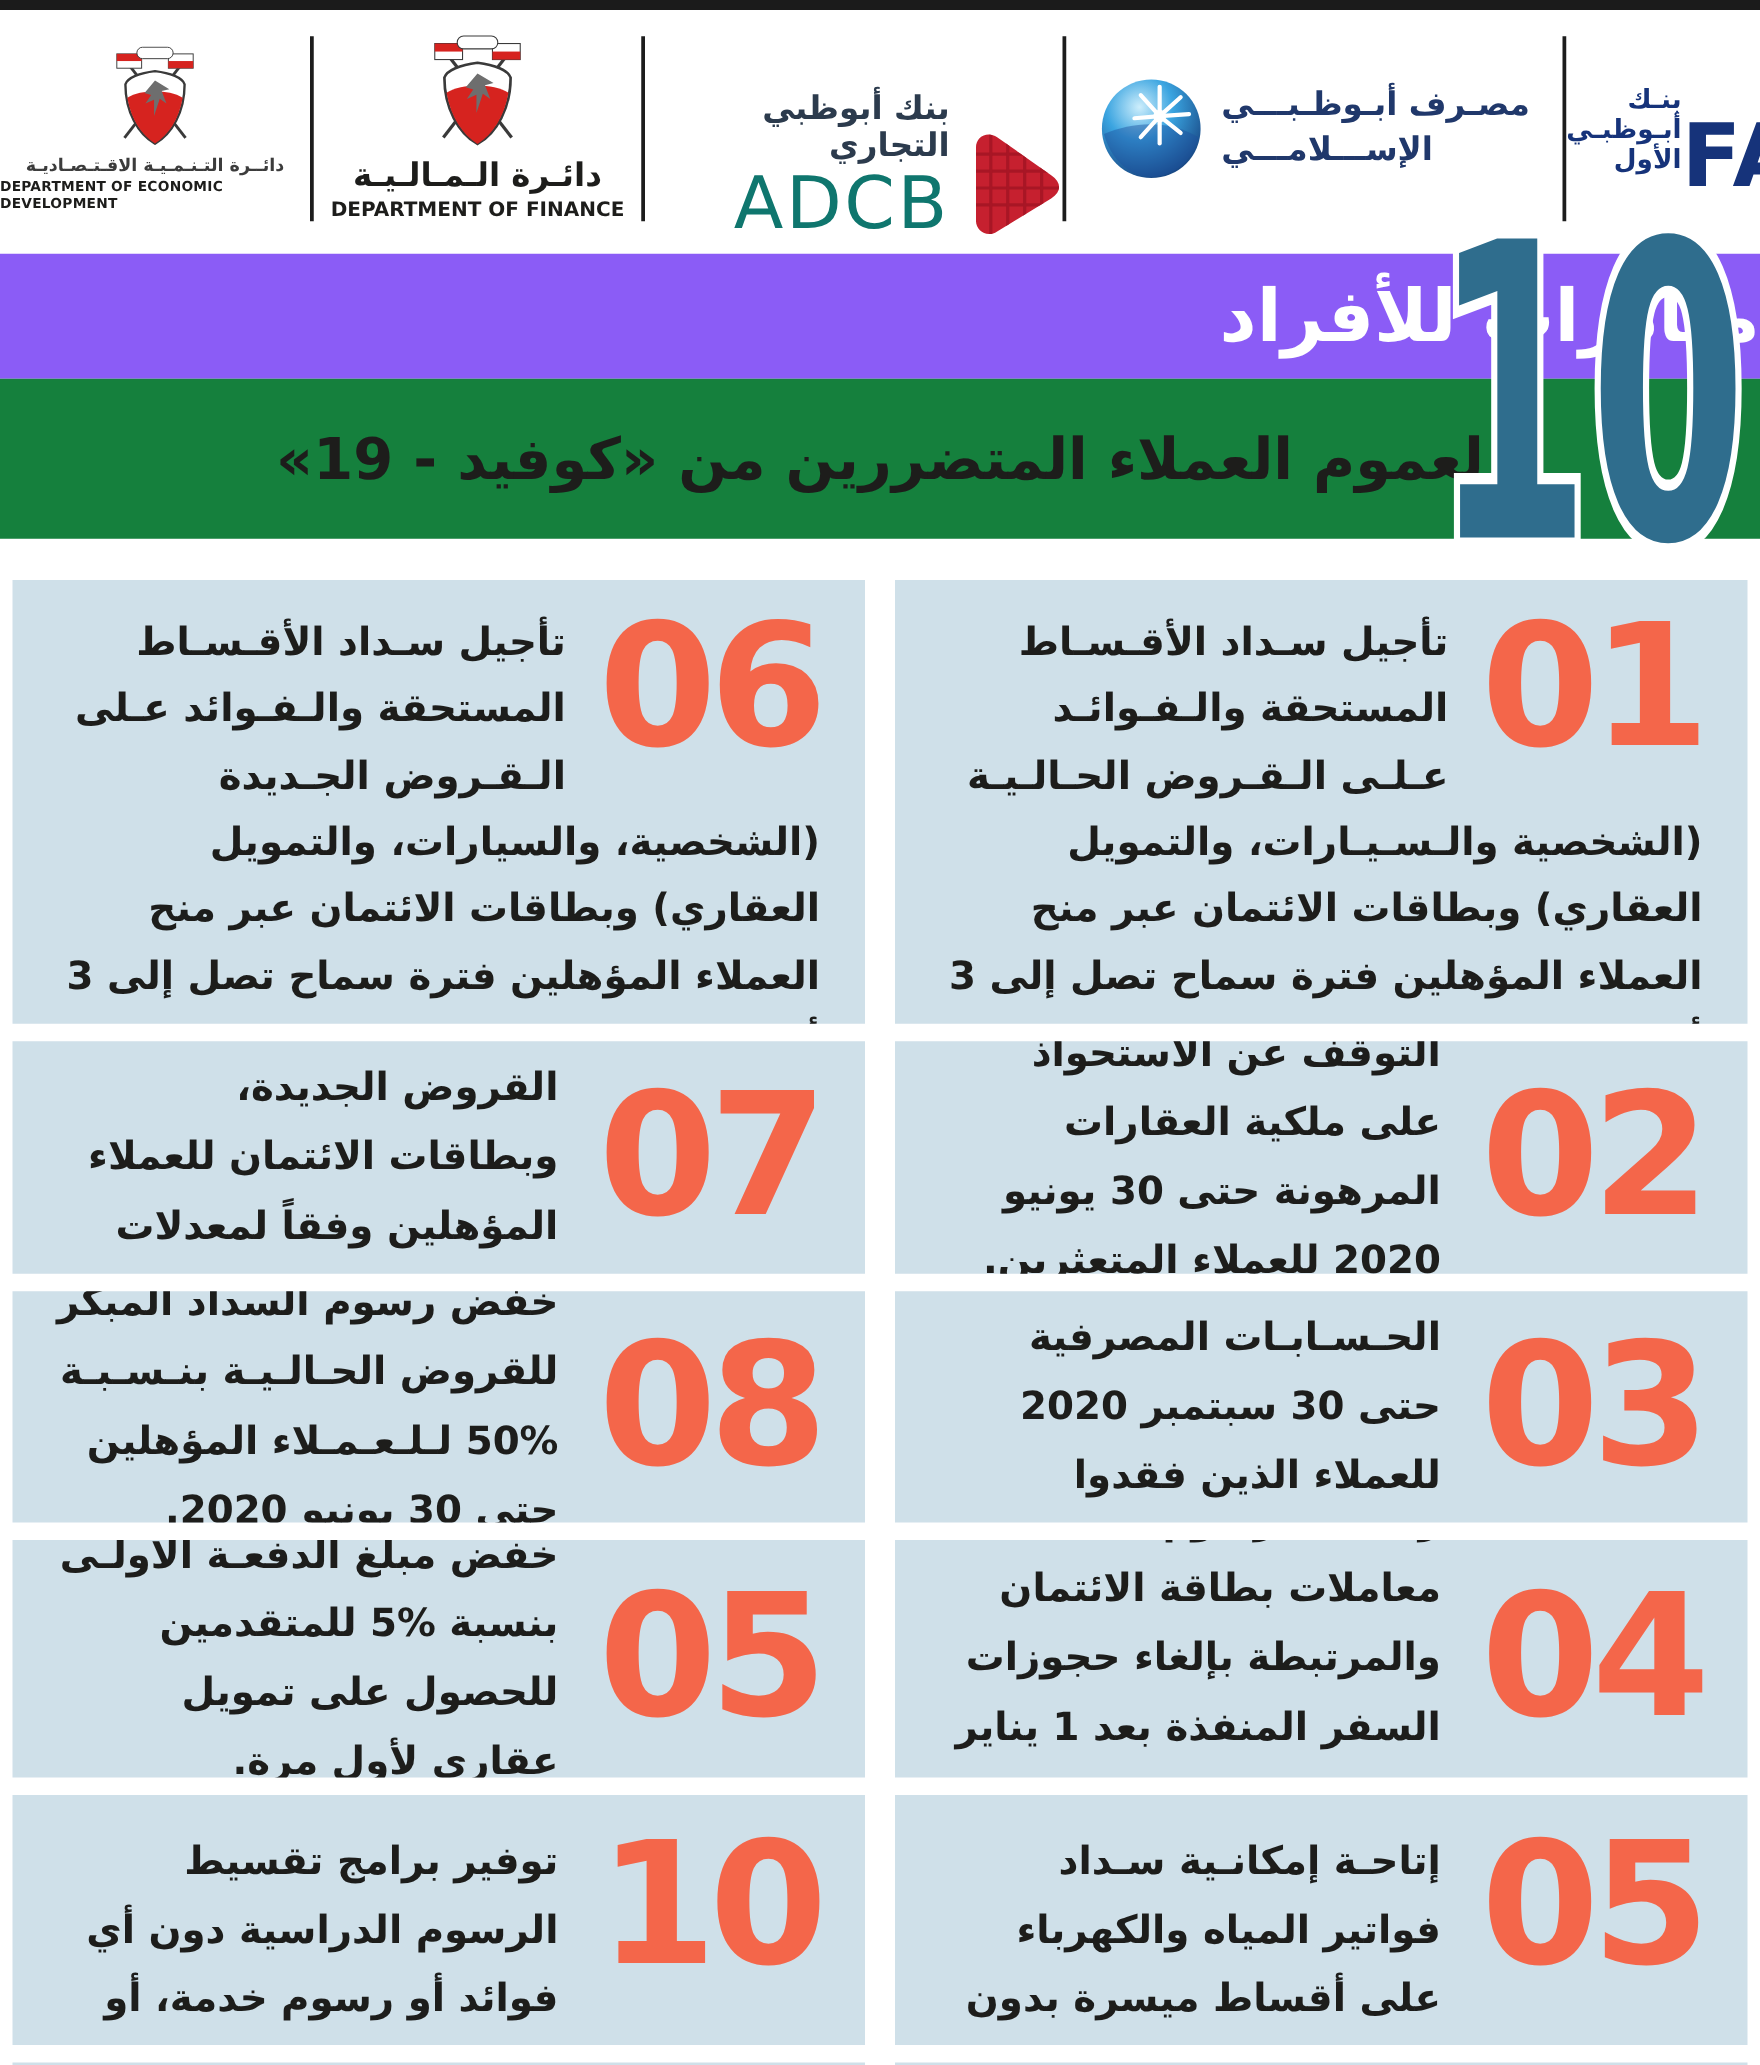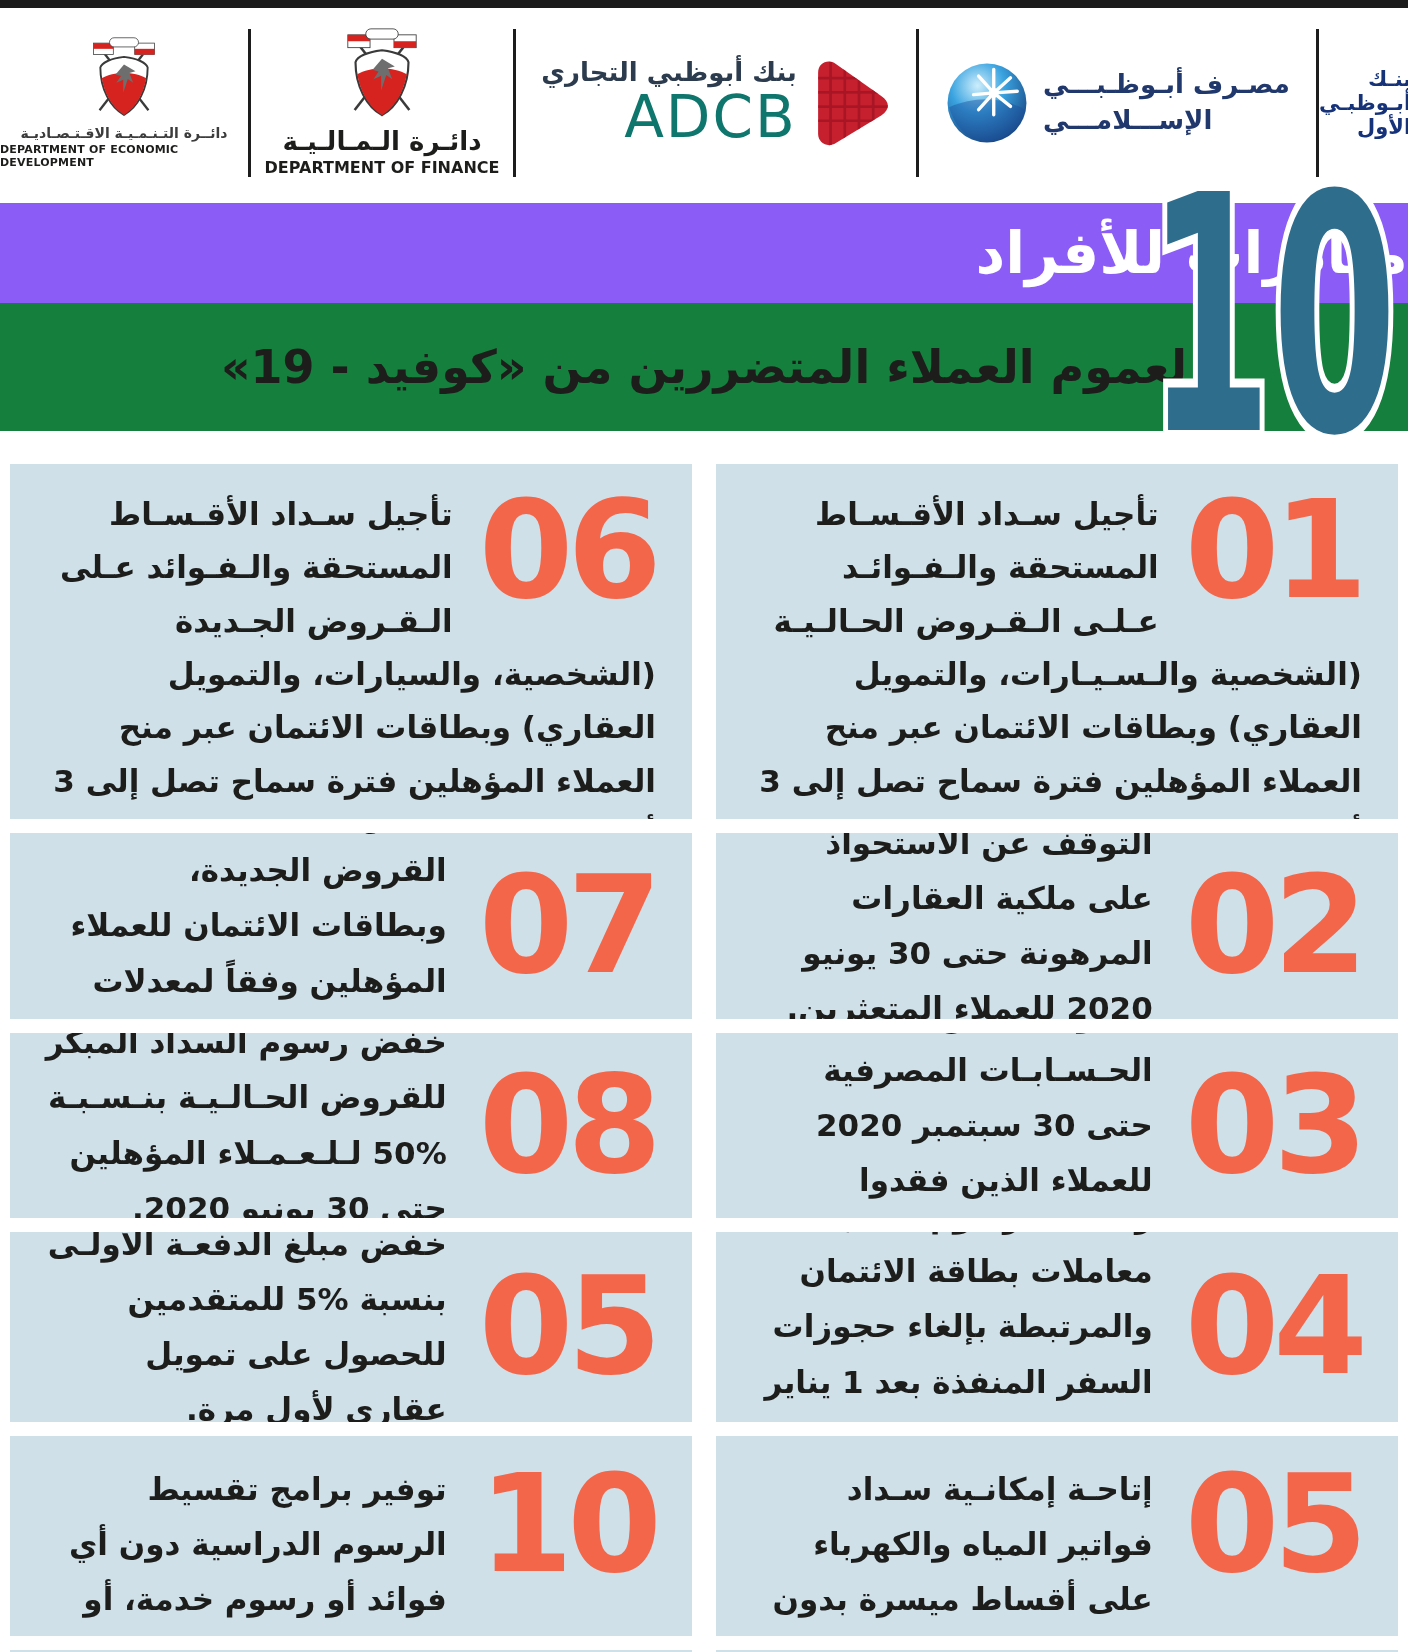--- a/index.html
+++ b/index.html
@@ -5,21 +5,21 @@
   html,body{margin:0;padding:0;background:#ffffff;}
   .page{position:relative;width:1408px;height:1652px;overflow:hidden;background:#ffffff;
         font-family:"DejaVu Sans",sans-serif;}
   .top-strip{height:8px;background:#1b1b1b;}
   
   .logos{height:195px;display:flex;align-items:center;box-sizing:border-box;padding:4px 0 10px 0;}
   .logo-block{display:flex;align-items:center;justify-content:center;height:100%;box-sizing:border-box;}
   .logo-sep{width:3px;height:148px;background:#1d1d1d;flex:0 0 auto;align-self:center;}
   .lb-ded{width:248px;flex:0 0 auto;flex-direction:column;}
   .lb-dof{width:262px;flex:0 0 auto;flex-direction:column;}
-  .lb-adcb{width:400px;flex:0 0 auto;gap:14px;}
+  .lb-adcb{width:334px;flex:0 0 auto;gap:14px;align-items:flex-end;}
   .lb-adib{width:397px;flex:0 0 auto;gap:14px;flex-direction:row;}
   .lb-fab{flex:1;flex-direction:row;}
   .ded-ar{font-size:14px;font-weight:bold;color:#3c3c3c;direction:rtl;margin-top:4px;letter-spacing:0;}
   .ded-en{font-size:11px;font-weight:bold;color:#1d1d1b;margin-top:2px;letter-spacing:0.2px;}
   .dof-ar{font-size:26px;font-weight:bold;color:#1d1d1b;direction:rtl;margin-top:4px;}
   .dof-en{font-size:16px;font-weight:bold;color:#1d1d1b;margin-top:2px;}
   .adcb-texts{display:flex;flex-direction:column;align-items:flex-end;}
   .adcb-ar{font-size:26px;font-weight:bold;color:#2c3b4d;direction:rtl;}
   .adcb-en{font-size:58px;color:#0f766e;letter-spacing:2px;line-height:1.05;}
   .adib-texts{display:flex;flex-direction:column;align-items:flex-end;direction:rtl;}

